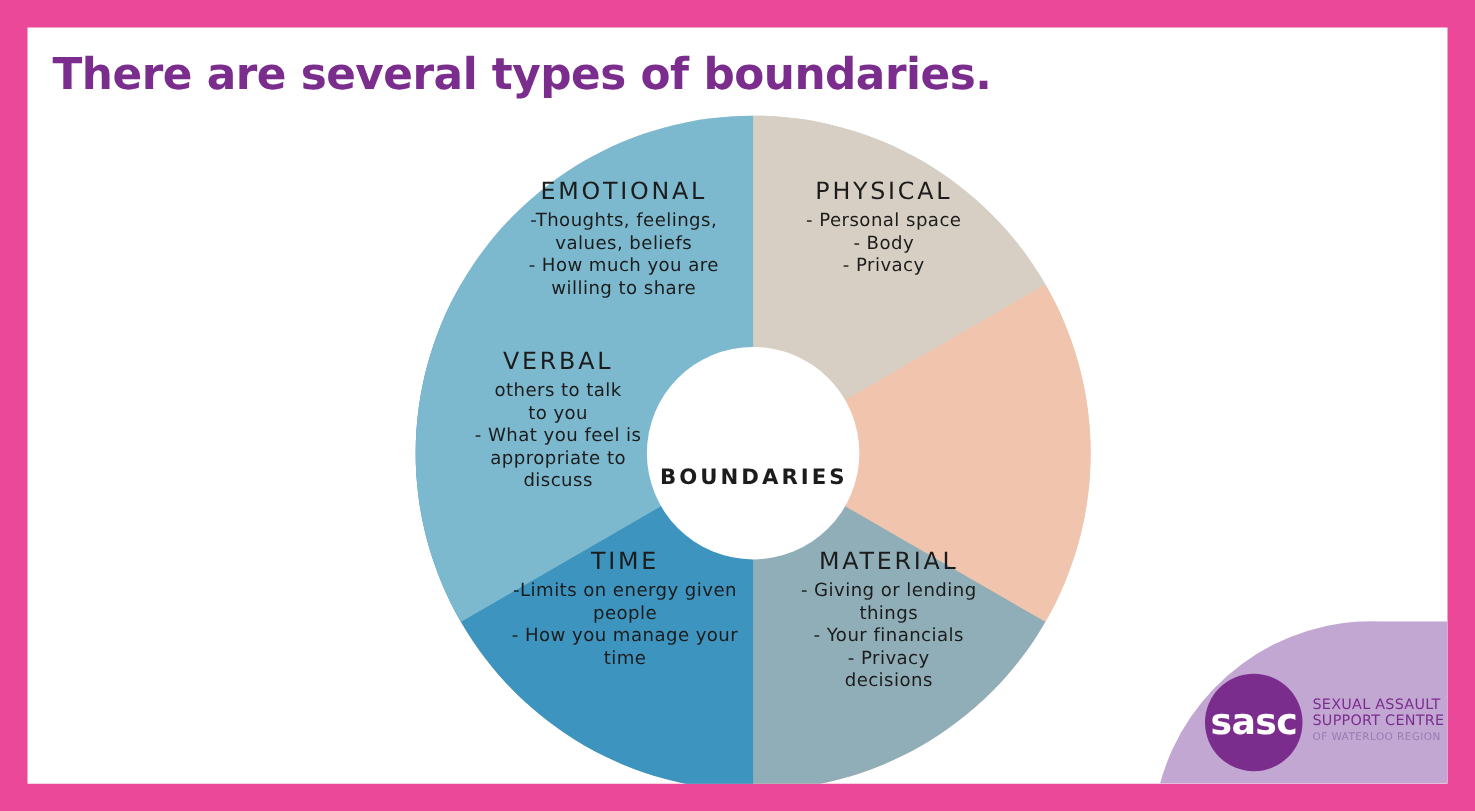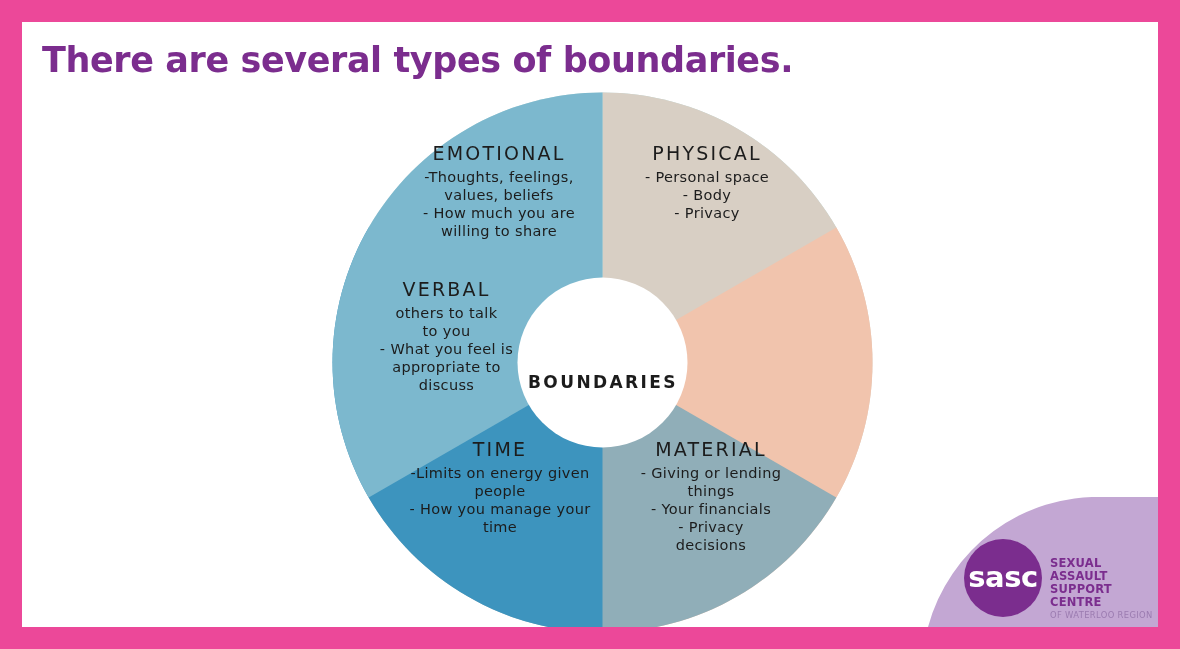--- a/index.html
+++ b/index.html
@@ -147,21 +147,21 @@
   }
   #logo-text {
     position: absolute;
     left: 122px;
     top: 60px;
     color: #7b2d8e;
     font-family: "DejaVu Sans", sans-serif;
   }
   #logo-l1, #logo-l2 {
     font-size: 11.5px;
-    font-weight: bold;
+    font-weight: normal;
     letter-spacing: 0.2px;
     line-height: 1.12;
   }
   #logo-l3 {
     font-size: 8.4px;
     letter-spacing: 0.35px;
     color: #9b7bb0;
     margin-top: 1px;
   }
 </style>

